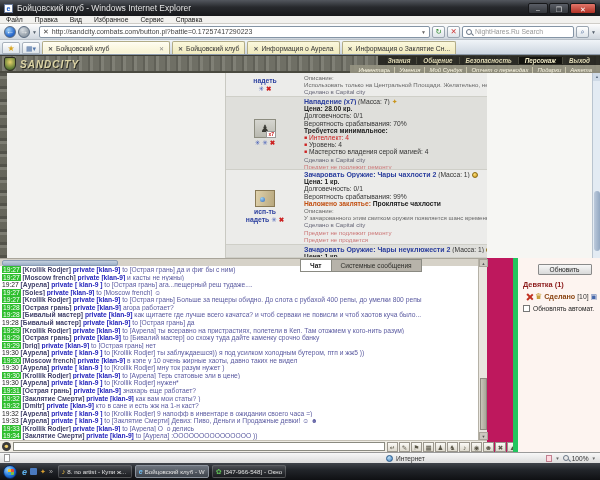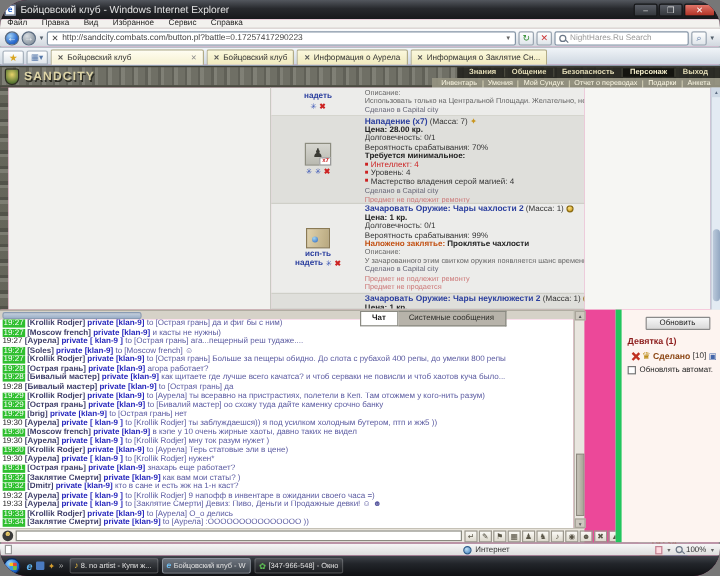--- a/index.html
+++ b/index.html
@@ -1,18 +1,18 @@
 <!DOCTYPE html>
 <html><head>
 <meta charset="utf-8">
 <style>
   html,body{margin:0;padding:0;background:#777;}
   *{box-sizing:border-box;}
-  .screen{position:relative;width:600px;height:480px;background:#ec4899;overflow:hidden;
-    font-family:"Liberation Sans",sans-serif;cursor:default;box-shadow:inset 0 0 0 1px #15171a;border-radius:23px;}
+  .screen{position:relative;width:600px;height:480px;background:#be185d;overflow:hidden;
+    font-family:"Liberation Sans",sans-serif;cursor:default;box-shadow:inset 0 0 0 1px #15171a;}
   
   .titlebar{position:absolute;left:0;top:0;width:600px;height:16px;
     background:linear-gradient(#53575e,#27292d 45%,#17181b);display:flex;align-items:center;
     padding:0 4px;color:#e4e4e4;font-size:8.5px;}
   .favicon{width:9px;height:9px;background:#fff;border:1px solid #6a7a9a;margin-right:4px;
     color:#1a5ccc;font-size:7px;font-weight:bold;line-height:8px;text-align:center;}
   .win-btns{margin-left:auto;display:flex;gap:1px;}
   .wbtn{width:20px;height:11px;font-size:7px;line-height:11px;text-align:center;color:#ddd;
     background:linear-gradient(#5a5e66,#33363b);border:1px solid #17181a;border-radius:2px;}
   .wbtn.close{background:linear-gradient(#e2766a,#b03125);width:26px;color:#fff;}
@@ -46,21 +46,21 @@
   .star{color:#d9a520;} .qtabs{color:#5577aa;font-size:7px;}
   .tab{height:13px;border:1px solid #b2ac87;border-bottom:none;border-radius:2px 2px 0 0;
     background:linear-gradient(#fbf8dd,#efe9bd);display:flex;align-items:center;gap:3px;
     padding:0 5px;font-size:6.8px;color:#333;white-space:nowrap;overflow:hidden;}
   .tab.active{background:linear-gradient(#fffdf0,#f6f1d2);width:128px;box-shadow:0 0 2px #fff inset;}
   .tab .tfav{color:#555;font-size:6px;font-weight:bold;}
   .tab .tclose{margin-left:auto;color:#888;font-size:6px;}
   
   .gameheader{position:absolute;left:0;top:55px;width:600px;height:18px;
     background:#75756a;border-top:1px solid #3c3c34;border-bottom:2px solid #4a4a40;
-    background-image:repeating-linear-gradient(90deg,rgba(0,0,0,.18) 0 2px,rgba(255,255,255,.08) 2px 5px,rgba(0,0,0,.05) 5px 11px);}
+    background-image:repeating-linear-gradient(90deg,rgba(0,0,0,.18) 0 2px,rgba(255,255,255,.08) 2px 5px,rgba(0,0,0,.05) 5px 11px);font-style:italic;}
   .logo{position:absolute;left:4px;top:1px;display:flex;align-items:center;gap:4px;}
   .shield{width:12px;height:14px;border-radius:2px 2px 6px 6px;border:1px solid #2d2d22;
     background:radial-gradient(circle at 50% 35%,#e8d26a,#5d7a35 70%,#31451c);}
   .logo-text{font-size:10px;font-weight:bold;letter-spacing:1px;color:#ddd4a6;
     text-shadow:1px 1px 0 #2a2a22;}
   .gnav1{position:absolute;right:0;top:0;height:9px;display:flex;align-items:center;
     background:rgba(32,32,26,.85);padding:0 4px;}
   .gnav1 .gnav-item{font-size:6.3px;font-weight:bold;color:#e2dbb6;padding:0 6px;white-space:nowrap;}
   .gnav1 .gnav-item:not(:last-child){border-right:1px solid #4a4a3e;}
   .gnav1 .gnav-item.hl{background:#14140f;color:#f4eecb;}

